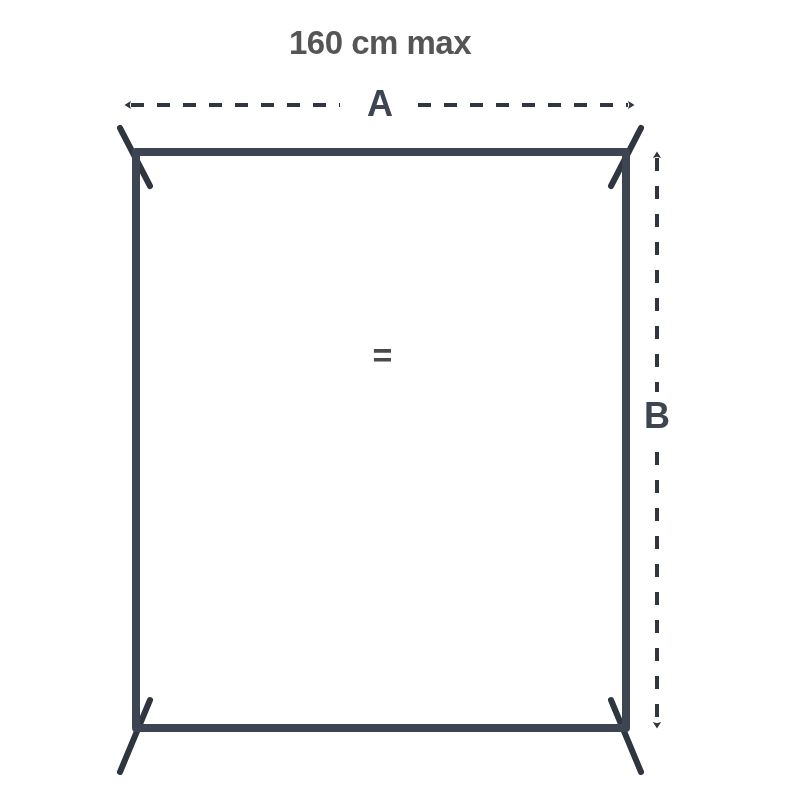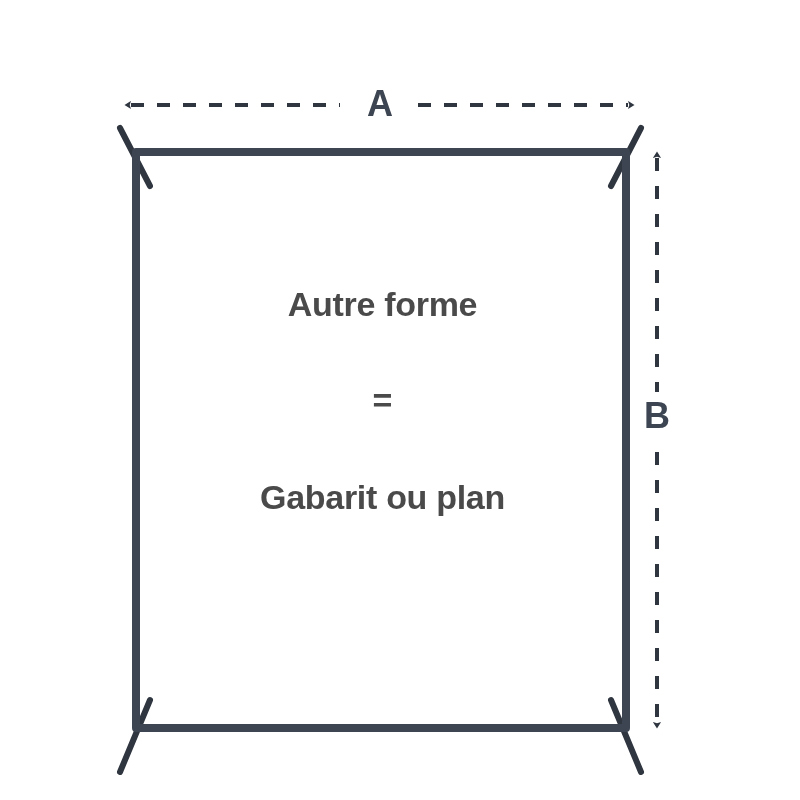--- a/index.html
+++ b/index.html
@@ -126,24 +126,23 @@
       <line x1="131" y1="105" x2="340" y2="105" stroke="#2f3640" stroke-width="4" stroke-dasharray="13 13" stroke-linecap="butt" marker-start="url(#arrow-left)"></line>
       <line x1="418" y1="105" x2="628" y2="105" stroke="#2f3640" stroke-width="4" stroke-dasharray="13 13" stroke-linecap="butt" marker-end="url(#arrow-right)"></line>
     </g>
 
     <g>
       <line x1="657" y1="158" x2="657" y2="392" stroke="#2f3640" stroke-width="4" stroke-dasharray="13 15" stroke-linecap="butt" marker-start="url(#arrow-up)"></line>
       <line x1="657" y1="452" x2="657" y2="722" stroke="#2f3640" stroke-width="4" stroke-dasharray="13 15" stroke-linecap="butt" marker-end="url(#arrow-down)"></line>
     </g>
   </svg>
 
+  <div class="lbl" id="title-width">160 cm max</div>
 
   <div class="lbl" id="label-a">A</div>
 
   <div class="lbl" id="label-b">B</div>
 
   <div id="center-block">
-    <p class="center-line">Autre forme</p>
     <p id="equals-sign">=</p>
-    <p class="center-line">Gabarit ou plan</p>
   </div>
 
 </div>
 
 </body></html>

